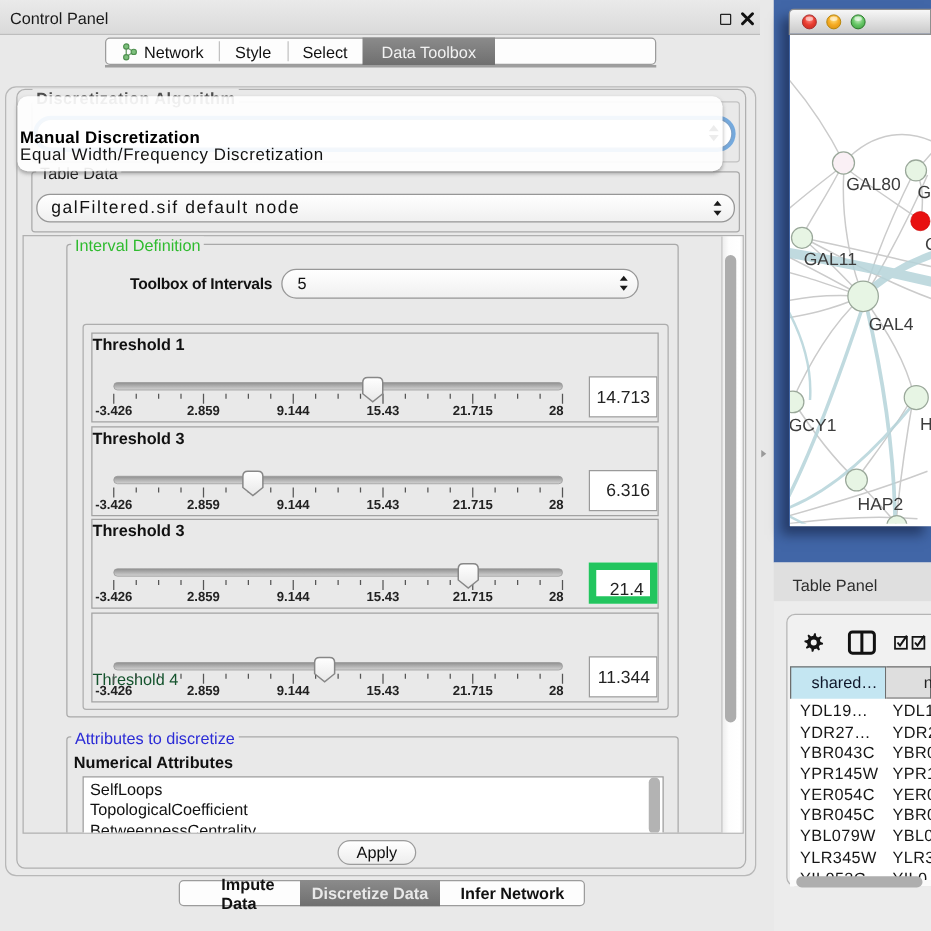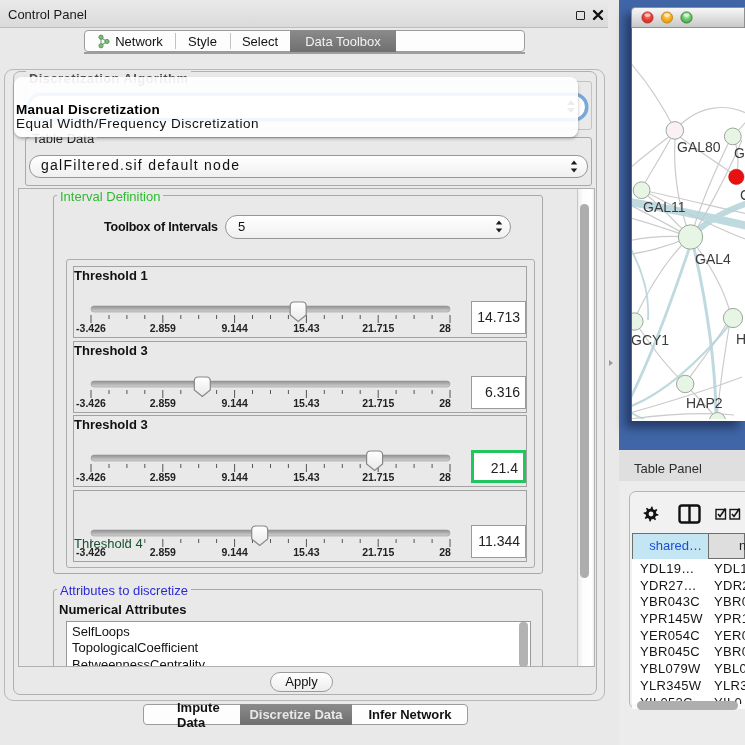--- a/index.html
+++ b/index.html
@@ -182,21 +182,21 @@
         <line x1="359.1" y1="49" x2="359.1" y2="53" stroke="#555" stroke-width="1"></line>
         <line x1="377.0" y1="49" x2="377.0" y2="57" stroke="#555" stroke-width="1"></line>
         <text x="18.0" y="66" font-size="10.5" font-weight="bold" fill="#222" text-anchor="middle" font-family="Liberation Sans">-3.426</text>
         <text x="89.8" y="66" font-size="10.5" font-weight="bold" fill="#222" text-anchor="middle" font-family="Liberation Sans">2.859</text>
         <text x="161.6" y="66" font-size="10.5" font-weight="bold" fill="#222" text-anchor="middle" font-family="Liberation Sans">9.144</text>
         <text x="233.4" y="66" font-size="10.5" font-weight="bold" fill="#222" text-anchor="middle" font-family="Liberation Sans">15.43</text>
         <text x="305.2" y="66" font-size="10.5" font-weight="bold" fill="#222" text-anchor="middle" font-family="Liberation Sans">21.715</text>
         <text x="372.0" y="66" font-size="10.5" font-weight="bold" fill="#222" text-anchor="middle" font-family="Liberation Sans">28</text>
         <path d="M 293.6 49 L 293.6 40 Q 293.6 36 297.6 36 L 305.6 36 Q 309.6 36 309.6 40 L 309.6 49 L 301.6 55.5 Z" fill="url(#tg)" stroke="#878787" stroke-width="1.2"></path>
       </svg>
-<div class="abs" style="left:452px;top:261px;width:55px;height:33px;background:#FFF;border:3px solid #22c55e;font-size:14px;color:#222;text-align:right;line-height:31px;padding-right:5px;">21.4</div>
+<div class="abs" style="left:452px;top:261px;width:55px;height:33px;background:#FFF;border:6px solid #22c55e;font-size:14px;color:#222;text-align:right;line-height:31px;padding-right:5px;">21.4</div>
 <div class="abs" style="left:54px;top:301px;width:454px;height:72px;border:1px solid #A2A2A2;"></div>
 <div class="abs" style="left:55px;top:303px;font-size:13px;font-weight:normal;color:#14532d;margin-top:44px;">Threshold 4</div>
 <svg class="abs" style="left:54px;top:301px;" width="454" height="72" viewBox="0 0 454 72">
         <defs>
           <linearGradient id="trk489" x1="0" y1="0" x2="0" y2="1">
             <stop offset="0" stop-color="#8F8F8F"></stop>
             <stop offset="1" stop-color="#D4D4D4"></stop>
           </linearGradient>
           <linearGradient id="tg" x1="0" y1="0" x2="0" y2="1">
             <stop offset="0" stop-color="#FFFFFF"></stop>
@@ -351,21 +351,21 @@
       <line x1="11.5" y1="1.5" x2="11.5" y2="18.5" stroke="#111" stroke-width="2.4"></line>
     </svg>
 <svg class="abs" style="left:715px;top:506px;" width="27" height="15" viewBox="0 0 27 15">
       <g fill="none" stroke="#141414">
         <rect x="1" y="3.5" width="9.5" height="9.5" stroke-width="1.4"></rect>
         <path d="M3 8 L5 10.5 L10.5 2.5" stroke-width="1.6"></path>
         <rect x="15" y="3.5" width="9.5" height="9.5" stroke-width="1.4"></rect>
         <path d="M17 8 L19 10.5 L24.5 2.5" stroke-width="1.6"></path>
       </g>
     </svg>
-<div class="abs" style="left:632px;top:533px;width:77px;height:36px;background:#C4E6F2;border:1px solid #6E6E6E;font-size:13px;color:#1d4ed8;text-align:right;line-height:24px;padding-right:6px;">shared…</div>
+<div class="abs" style="left:632px;top:533px;width:77px;height:36px;background:#C4E6F2;border:1px solid #6E6E6E;font-size:13px;color:#0f172a;text-align:right;line-height:24px;padding-right:6px;">shared…</div>
 <div class="abs" style="left:709px;top:533px;width:36px;height:26px;background:#DEDEDE;border:1px solid #6E6E6E;border-left:none;font-size:13px;color:#222;line-height:24px;padding-left:30px;">n</div>
 <div class="abs" style="left:632px;top:559px;width:113px;height:150px;background:#FFF;overflow:hidden;"></div>
 <div class="abs" style="left:640px;top:561px;font-size:13px;letter-spacing:0.3px;color:#161616;">YDL19…</div>
 <div class="abs" style="left:714px;top:561px;font-size:13px;letter-spacing:0.3px;color:#161616;width:31px;overflow:hidden;white-space:nowrap;">YDL1</div>
 <div class="abs" style="left:640px;top:578px;font-size:13px;letter-spacing:0.3px;color:#161616;">YDR27…</div>
 <div class="abs" style="left:714px;top:578px;font-size:13px;letter-spacing:0.3px;color:#161616;width:31px;overflow:hidden;white-space:nowrap;">YDR2</div>
 <div class="abs" style="left:640px;top:594px;font-size:13px;letter-spacing:0.3px;color:#161616;">YBR043C</div>
 <div class="abs" style="left:714px;top:594px;font-size:13px;letter-spacing:0.3px;color:#161616;width:31px;overflow:hidden;white-space:nowrap;">YBR0</div>
 <div class="abs" style="left:640px;top:611px;font-size:13px;letter-spacing:0.3px;color:#161616;">YPR145W</div>
 <div class="abs" style="left:714px;top:611px;font-size:13px;letter-spacing:0.3px;color:#161616;width:31px;overflow:hidden;white-space:nowrap;">YPR1</div>

